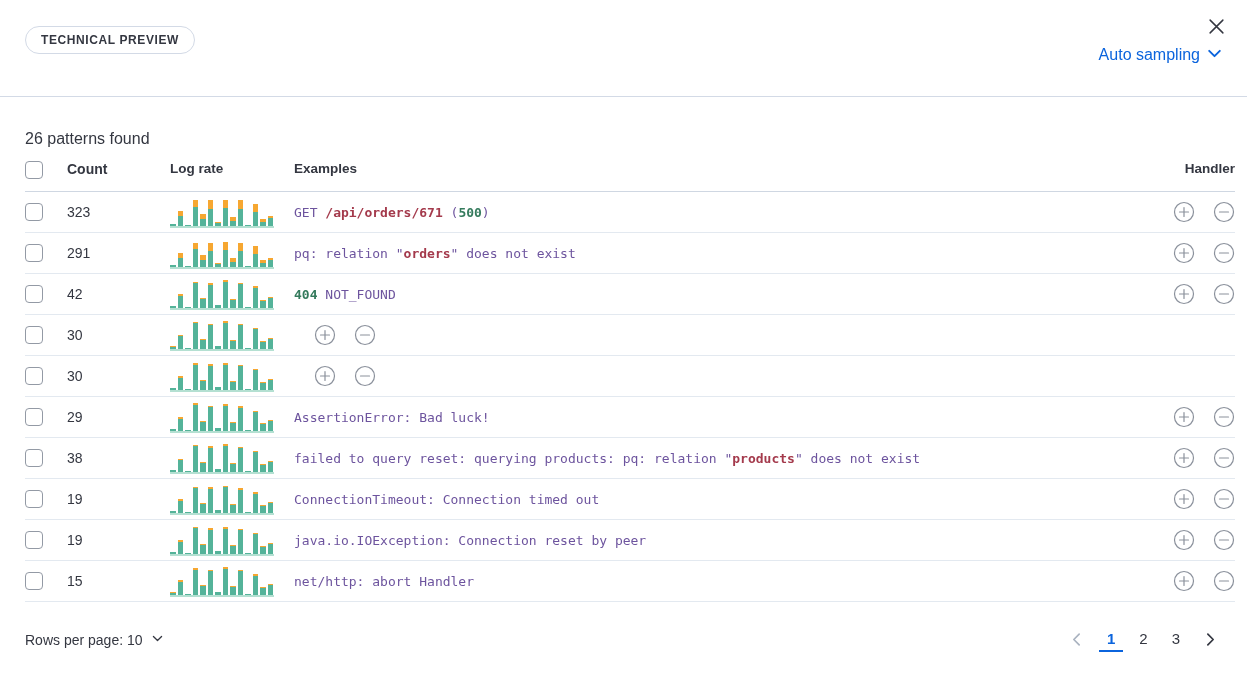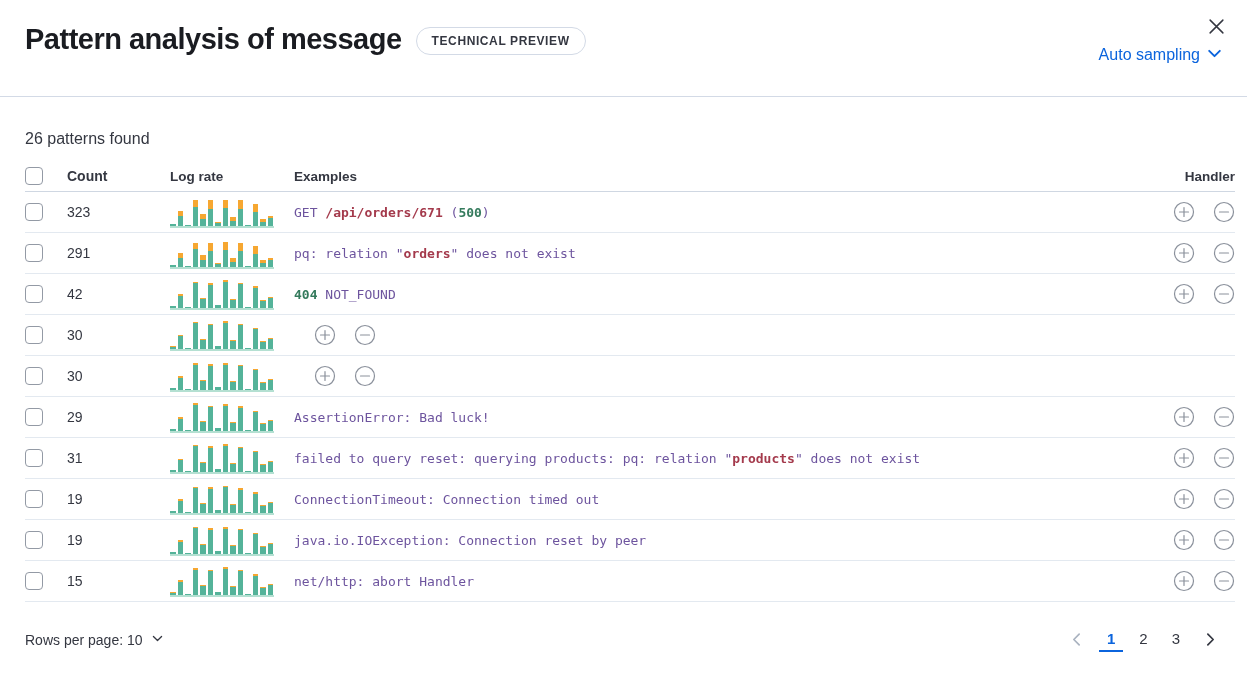--- a/index.html
+++ b/index.html
@@ -15,21 +15,21 @@
   .header-right { display:flex; flex-direction:column; align-items:flex-end; gap:2px;margin-left:38px; }
   .close-btn { background:none; border:none; cursor:pointer; padding:4px; margin:-8px -6px 0 0; }
   .close-btn svg { display:block; }
   .sampling-btn { background:none; border:none; cursor:pointer; display:flex; align-items:center; gap:6px; font-family:"Liberation Sans", sans-serif; font-size:16px; color:var(--link-blue); margin-top:2px; }
   .sampling-btn svg { margin-top:2px; }
 
   
   .content { padding:0 12px 0 25px; }
   .summary { font-size:16px; color:#343741; margin:33px 0 13px 0; }
 
-  .thead { display:flex; align-items:center; height:31px; border-bottom:1px solid #cfd7e2; font-size:13.5px; font-weight:700; color:#343741; }
+  .thead { display:flex; align-items:flex-start; height:31px; border-bottom:1px solid #cfd7e2; font-size:13.5px; font-weight:700; color:#343741; }
   .trow  { display:flex; align-items:center; height:41px; border-bottom:1px solid #e3e9f0; }
   .c-check { width:42px; display:flex; align-items:center; }
   .c-count { width:103px; font-size:14px; color:#343741; }
   .c-rate  { width:124px; }
   .c-example { flex:1; overflow:hidden; white-space:nowrap; }
   .c-actions { width:82px; display:flex; justify-content:flex-end; gap:18px; }
   .thead .c-actions { font-weight:700; }
 
   .checkbox { width:18px; height:18px; border:1px solid #939aa5; border-radius:4px; background:#fff; appearance:none; cursor:pointer; }
 
@@ -55,21 +55,20 @@
   .page-num { background:none; border:none; cursor:pointer; font-family:"Liberation Sans", sans-serif; font-size:15px; color:#343741; padding:3px 8px 5px 8px; }
   .page-num.active { color:var(--link-blue); font-weight:700; border-bottom:2px solid var(--link-blue); padding-bottom:3px; }
 </style>
 </head>
 <body>
 
 <div class="flyout">
 
   <div class="flyout-header">
     <div class="title-wrap">
-      <h1 class="page-title">Pattern analysis of message</h1>
       <span class="badge">TECHNICAL PREVIEW</span>
     </div>
     <div class="header-right">
       <button class="close-btn">
         <span>
           <svg width="17" height="17" viewBox="0 0 16 16">
               <path d="M2 2 L14 14 M14 2 L2 14" stroke="#343741" stroke-width="1.4" stroke-linecap="round"></path>
             </svg>
         </span>
       </button>
@@ -609,21 +608,21 @@
                 </svg>
         </span>
       </button>
     </div>
   </div>
 
   <div class="trow">
     <div class="c-check">
       <input type="checkbox" class="checkbox" style="">
     </div>
-    <div class="c-count">31</div>
+    <div class="c-count">38</div>
     <div class="c-rate">
       <div class="chart">
               <div class="bar">
                 <div class="seg-orange" style="height: 0px;"></div>
                 <div class="seg-teal" style="height: 2px;"></div>
               </div>
               <div class="bar">
                 <div class="seg-orange" style="height: 1px;"></div>
                 <div class="seg-teal" style="height: 12px;"></div>
               </div>

